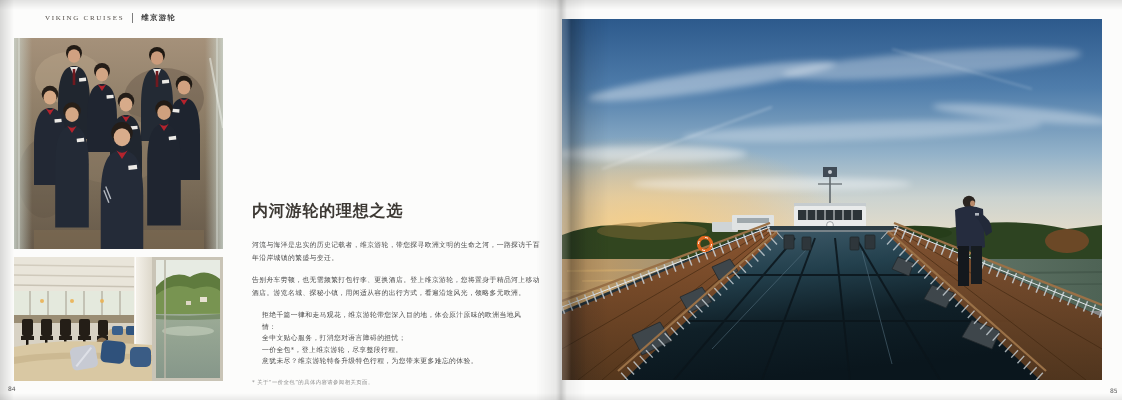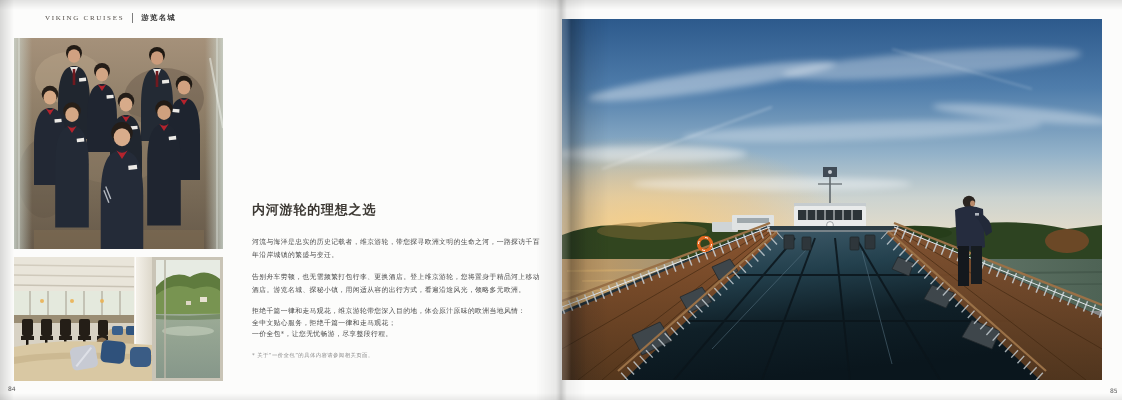--- a/index.html
+++ b/index.html
@@ -25,41 +25,41 @@
   .photo{position:absolute;overflow:hidden;background:#888;}
   .photo svg{display:block;}
   .ph-crew{left:14px;top:38px;width:209px;height:211px;}
   .ph-lounge{left:14px;top:257px;width:209px;height:124px;}
   .ph-deck{left:562px;top:19px;width:540px;height:361px;}
   .curve{position:absolute;left:0;top:0;bottom:0;width:46px;pointer-events:none;
          background:linear-gradient(90deg,rgba(255,255,255,.25) 0%,rgba(15,20,26,.32) 20%,rgba(15,20,26,.10) 55%,rgba(0,0,0,0) 100%);}
 
   
   .article{position:absolute;left:252px;top:201px;width:292px;color:#4b4b4b;}
-  .article h1{margin:0 0 17px 0;font-size:13px;font-weight:bold;letter-spacing:.8px;color:#3c3833;}
+  .article h1{margin:0 0 17px 0;font-size:16px;font-weight:bold;letter-spacing:.8px;color:#3c3833;}
   .article p{margin:0 0 9px 0;font-size:6.8px;line-height:13px;letter-spacing:.4px;}
-  .features{margin:0;}
+  .features{margin:10px;}
   .features .fline{font-size:6.8px;line-height:11.6px;letter-spacing:.4px;}
   .footnote{margin:10px 0 0 0 !important;font-size:5.4px !important;line-height:8px !important;color:#8b8b8b;}
 
   .pagenum{position:absolute;font-size:6px;color:#5a5a5a;}
   .pn-left{left:8px;top:385px;}
   .pn-right{left:1110px;top:387px;}
 </style>
 </head>
 <body>
 
 <div class="canvas">
 
   <div>
 
     <div class="hdr">
       <span class="brand">VIKING CRUISES</span>
       <span class="hdr-div"></span>
-      <span class="tagline">游览名城</span>
+      <span class="tagline">维京游轮</span>
     </div>
 
     <figure class="photo ph-crew" style="margin:0;">
       <svg width="209" height="211" viewBox="0 0 209 211">
         <defs>
           <linearGradient id="crewBg" x1="0" y1="0" x2="0" y2="1">
             <stop offset="0" stop-color="#a5917a"></stop>
               <stop offset=".5" stop-color="#857660"></stop>
               <stop offset="1" stop-color="#675a4a"></stop>
           </linearGradient>
@@ -244,22 +244,23 @@
         </g>
       </svg>
     </figure>
 
     <section class="article">
       <h1>内河游轮的理想之选</h1>
       <p>河流与海洋是忠实的历史记载者，维京游轮，带您探寻欧洲文明的生命之河，一路探访千百年沿岸城镇的繁盛与变迁。</p>
       <p>告别舟车劳顿，也无需频繁打包行李、更换酒店。登上维京游轮，您将置身于精品河上移动酒店。游览名城、探秘小镇，用闲适从容的出行方式，看遍沿途风光，领略多元欧洲。</p>
       <div class="features">
         <div class="fline">拒绝千篇一律和走马观花，维京游轮带您深入目的地，体会原汁原味的欧洲当地风情：</div>
-        <div class="fline">全中文贴心服务，拒绝千篇一律和走马观花；</div>
-        <div class="fline">一价全包*，让您无忧畅游，尽享整段行程。</div>
+        <div class="fline">全中文贴心服务，打消您对语言障碍的担忧；</div>
+        <div class="fline">一价全包*，登上维京游轮，尽享整段行程。</div>
+        <div class="fline">意犹未尽？维京游轮特备升级特色行程，为您带来更多难忘的体验。</div>
       </div>
       <p class="footnote">* 关于“一价全包”的具体内容请参阅相关页面。</p>
     </section>
 
     <div class="pagenum pn-left">84</div>
   </div>
 
   <div>
     <figure class="photo ph-deck" style="margin:0;">
       <svg width="540" height="361" viewBox="0 0 540 361">

